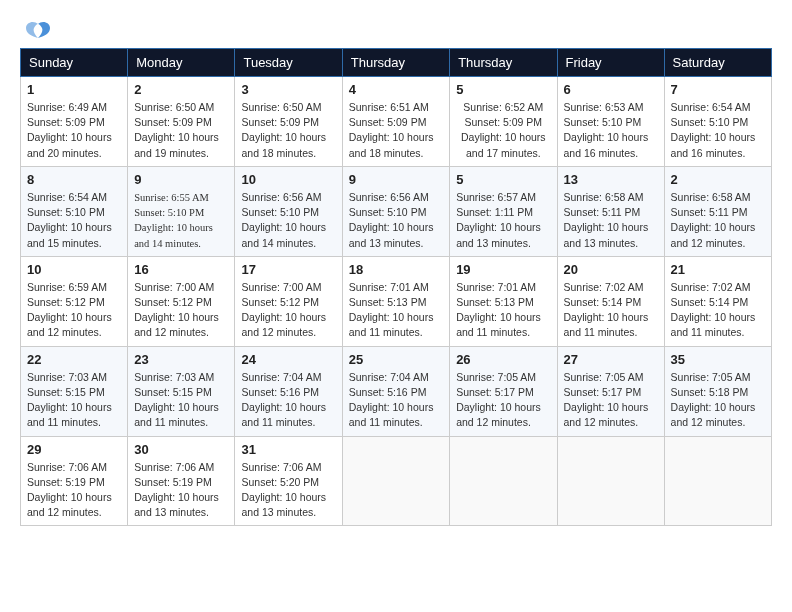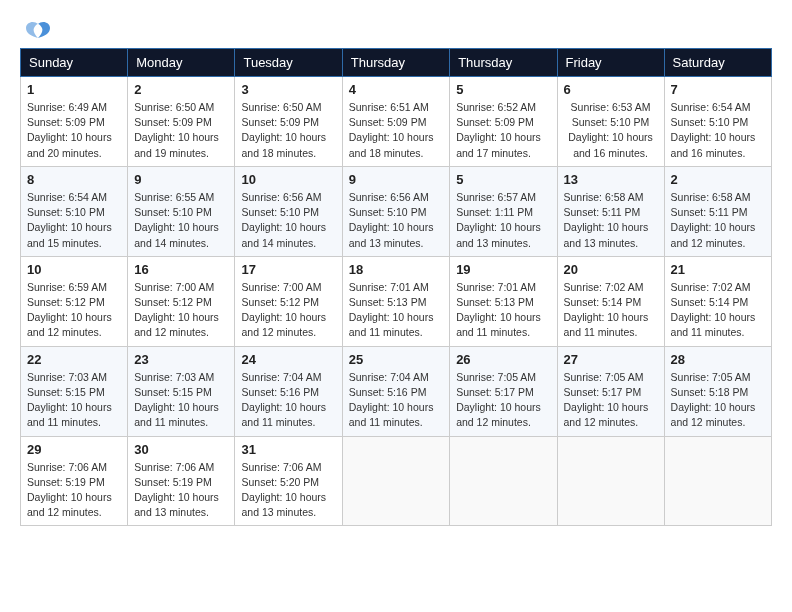--- a/index.html
+++ b/index.html
@@ -142,28 +142,28 @@
         </td>
         <td>
           <span class="day-num">4</span>
           <div class="day-info" style="white-space: pre-line;">Sunrise: 6:51 AM
 Sunset: 5:09 PM
 Daylight: 10 hours
 and 18 minutes.</div>
         </td>
         <td>
           <span class="day-num">5</span>
-          <div class="day-info" style="white-space: pre-line;">Sunrise: 6:52 AM
+          <div class="day-info" style="white-space: pre-line; text-align: center;">Sunrise: 6:52 AM
 Sunset: 5:09 PM
 Daylight: 10 hours
 and 17 minutes.</div>
         </td>
         <td>
           <span class="day-num">6</span>
-          <div class="day-info" style="white-space: pre-line; text-align: center;">Sunrise: 6:53 AM
+          <div class="day-info" style="white-space: pre-line;">Sunrise: 6:53 AM
 Sunset: 5:10 PM
 Daylight: 10 hours
 and 16 minutes.</div>
         </td>
         <td>
           <span class="day-num">7</span>
           <div class="day-info" style="white-space: pre-line;">Sunrise: 6:54 AM
 Sunset: 5:10 PM
 Daylight: 10 hours
 and 16 minutes.</div>
@@ -172,21 +172,21 @@
       <tr>
         <td>
           <span class="day-num">8</span>
           <div class="day-info" style="white-space: pre-line;">Sunrise: 6:54 AM
 Sunset: 5:10 PM
 Daylight: 10 hours
 and 15 minutes.</div>
         </td>
         <td>
           <span class="day-num">9</span>
-          <div class="day-info" style="white-space: pre-line;">Sunrise: 6:55 AM
+          <div class="day-info" style="white-space: pre-line; font-family: Liberation Serif, serif;">Sunrise: 6:55 AM
 Sunset: 5:10 PM
 Daylight: 10 hours
 and 14 minutes.</div>
         </td>
         <td>
           <span class="day-num">10</span>
           <div class="day-info" style="white-space: pre-line;">Sunrise: 6:56 AM
 Sunset: 5:10 PM
 Daylight: 10 hours
 and 14 minutes.</div>
@@ -308,21 +308,21 @@
 and 12 minutes.</div>
         </td>
         <td>
           <span class="day-num">27</span>
           <div class="day-info" style="white-space: pre-line;">Sunrise: 7:05 AM
 Sunset: 5:17 PM
 Daylight: 10 hours
 and 12 minutes.</div>
         </td>
         <td>
-          <span class="day-num">28</span>
+          <span class="day-num">35</span>
           <div class="day-info" style="white-space: pre-line;">Sunrise: 7:05 AM
 Sunset: 5:18 PM
 Daylight: 10 hours
 and 12 minutes.</div>
         </td>
       </tr>
       <tr>
         <td>
           <span class="day-num">29</span>
           <div class="day-info" style="white-space: pre-line;">Sunrise: 7:06 AM

